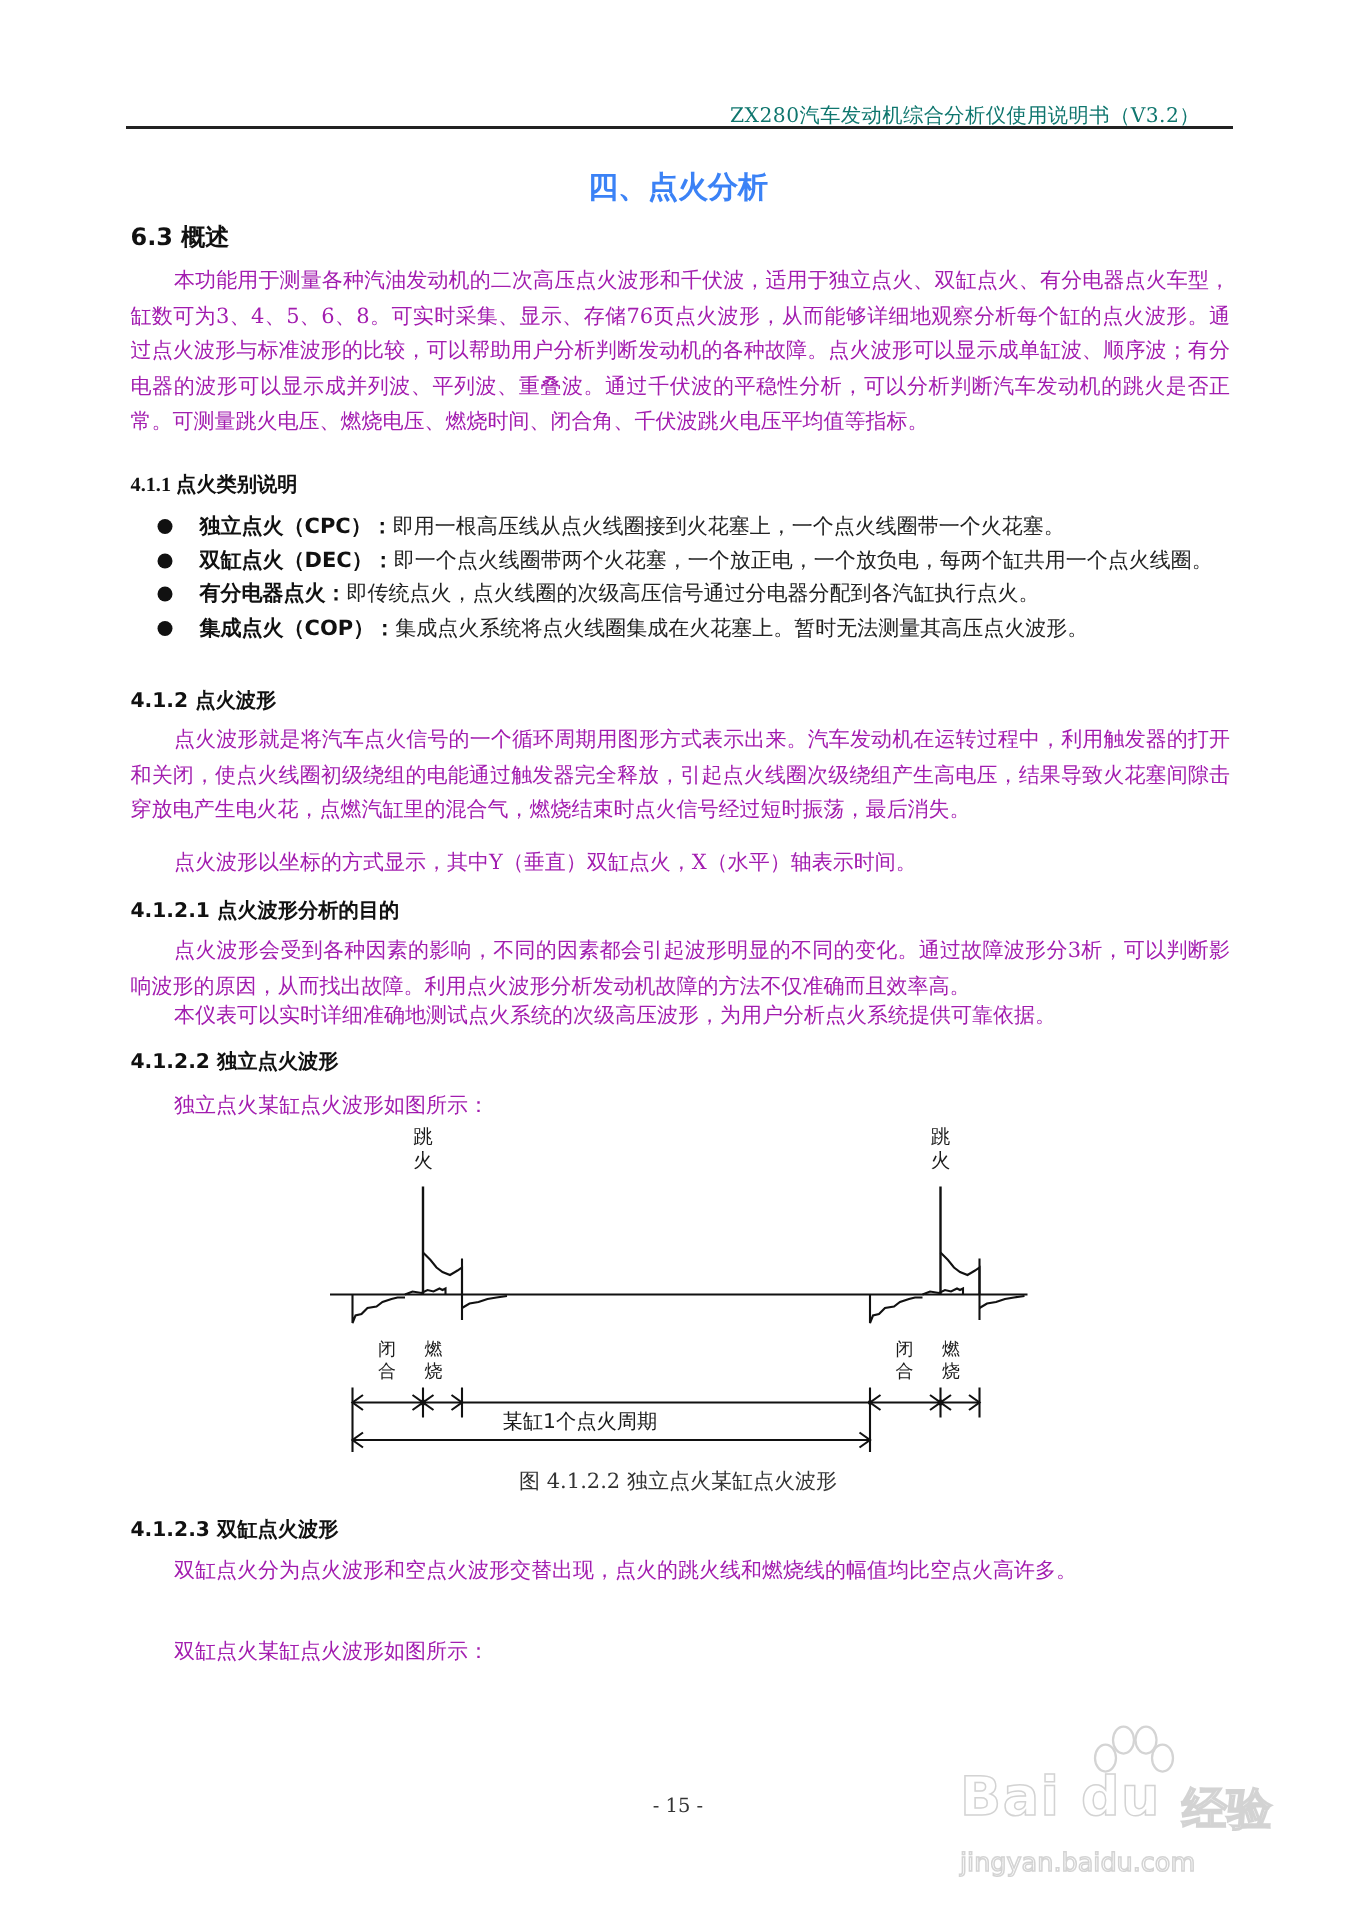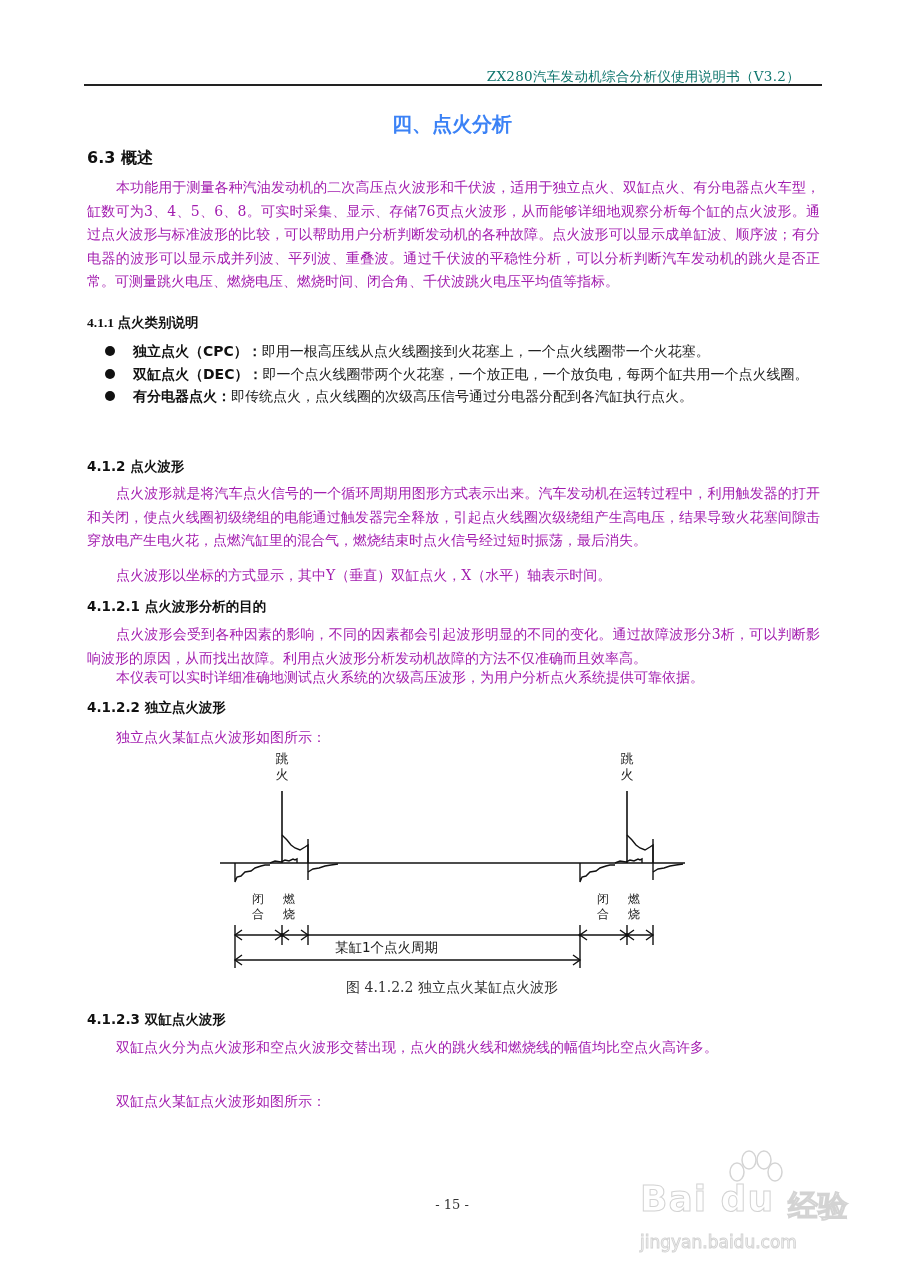--- a/index.html
+++ b/index.html
@@ -52,20 +52,24 @@
     <span class="bullet-dot"></span>
     <span class="bullet-term">独立点火（CPC）：</span><span>即用一根高压线从点火线圈接到火花塞上，一个点火线圈带一个火花塞。</span>
   </li>
   <li>
     <span class="bullet-dot"></span>
     <span class="bullet-term">双缸点火（DEC）：</span><span>即一个点火线圈带两个火花塞，一个放正电，一个放负电，每两个缸共用一个点火线圈。</span>
   </li>
   <li>
     <span class="bullet-dot"></span>
     <span class="bullet-term">有分电器点火：</span><span>即传统点火，点火线圈的次级高压信号通过分电器分配到各汽缸执行点火。</span>
+  </li>
+  <li>
+    <span class="bullet-dot"></span>
+    <span class="bullet-term">集成点火（COP）：</span><span>集成点火系统将点火线圈集成在火花塞上。暂时无法测量其高压点火波形。</span>
   </li>
 </ul>
 
 <div class="h3" style="top:458px;">4.1.2 点火波形</div>
 <div class="para indent" style="top:482px;">点火波形就是将汽车点火信号的一个循环周期用图形方式表示出来。汽车发动机在运转过程中，利用触发器的打开和关闭，使点火线圈初级绕组的电能通过触发器完全释放，引起点火线圈次级绕组产生高电压，结果导致火花塞间隙击穿放电产生电火花，点燃汽缸里的混合气，燃烧结束时点火信号经过短时振荡，最后消失。</div>
 <div class="para indent" style="top:564px;">点火波形以坐标的方式显示，其中Y（垂直）双缸点火，X（水平）轴表示时间。</div>
 
 <div class="h3" style="top:598px;">4.1.2.1 点火波形分析的目的</div>
 <div class="para indent" style="top:623px;">点火波形会受到各种因素的影响，不同的因素都会引起波形明显的不同的变化。通过故障波形分3析，可以判断影响波形的原因，从而找出故障。利用点火波形分析发动机故障的方法不仅准确而且效率高。</div>
 <div class="para indent" style="top:666px;">本仪表可以实时详细准确地测试点火系统的次级高压波形，为用户分析点火系统提供可靠依据。</div>

